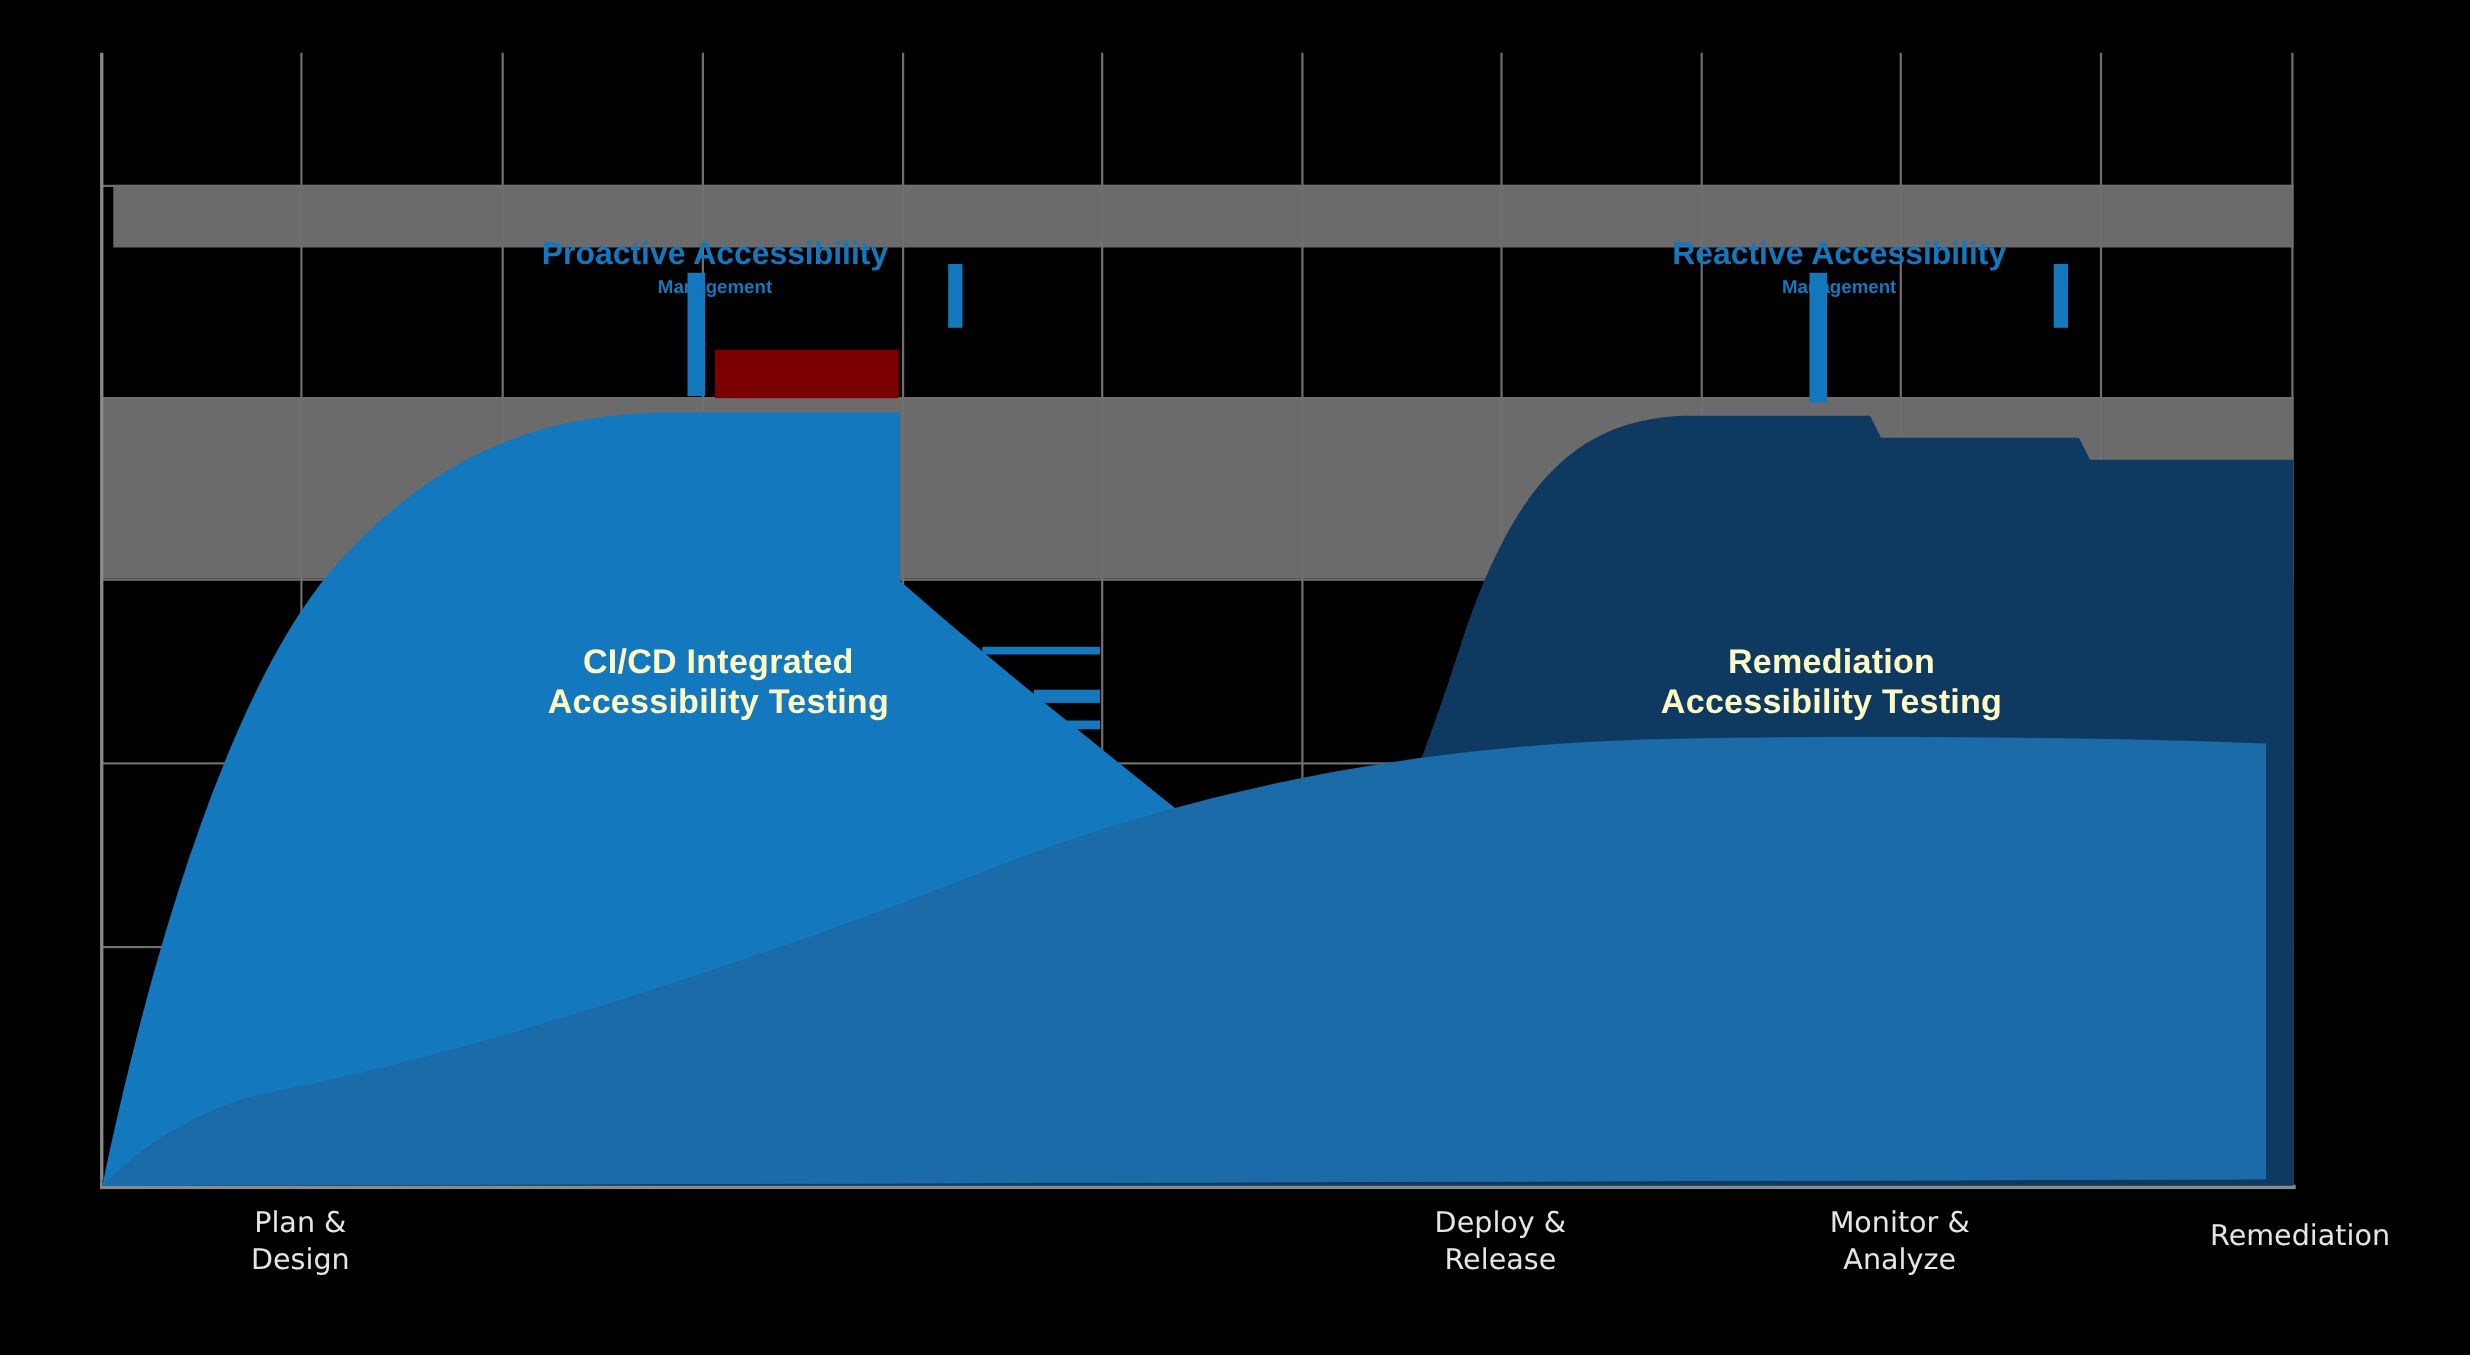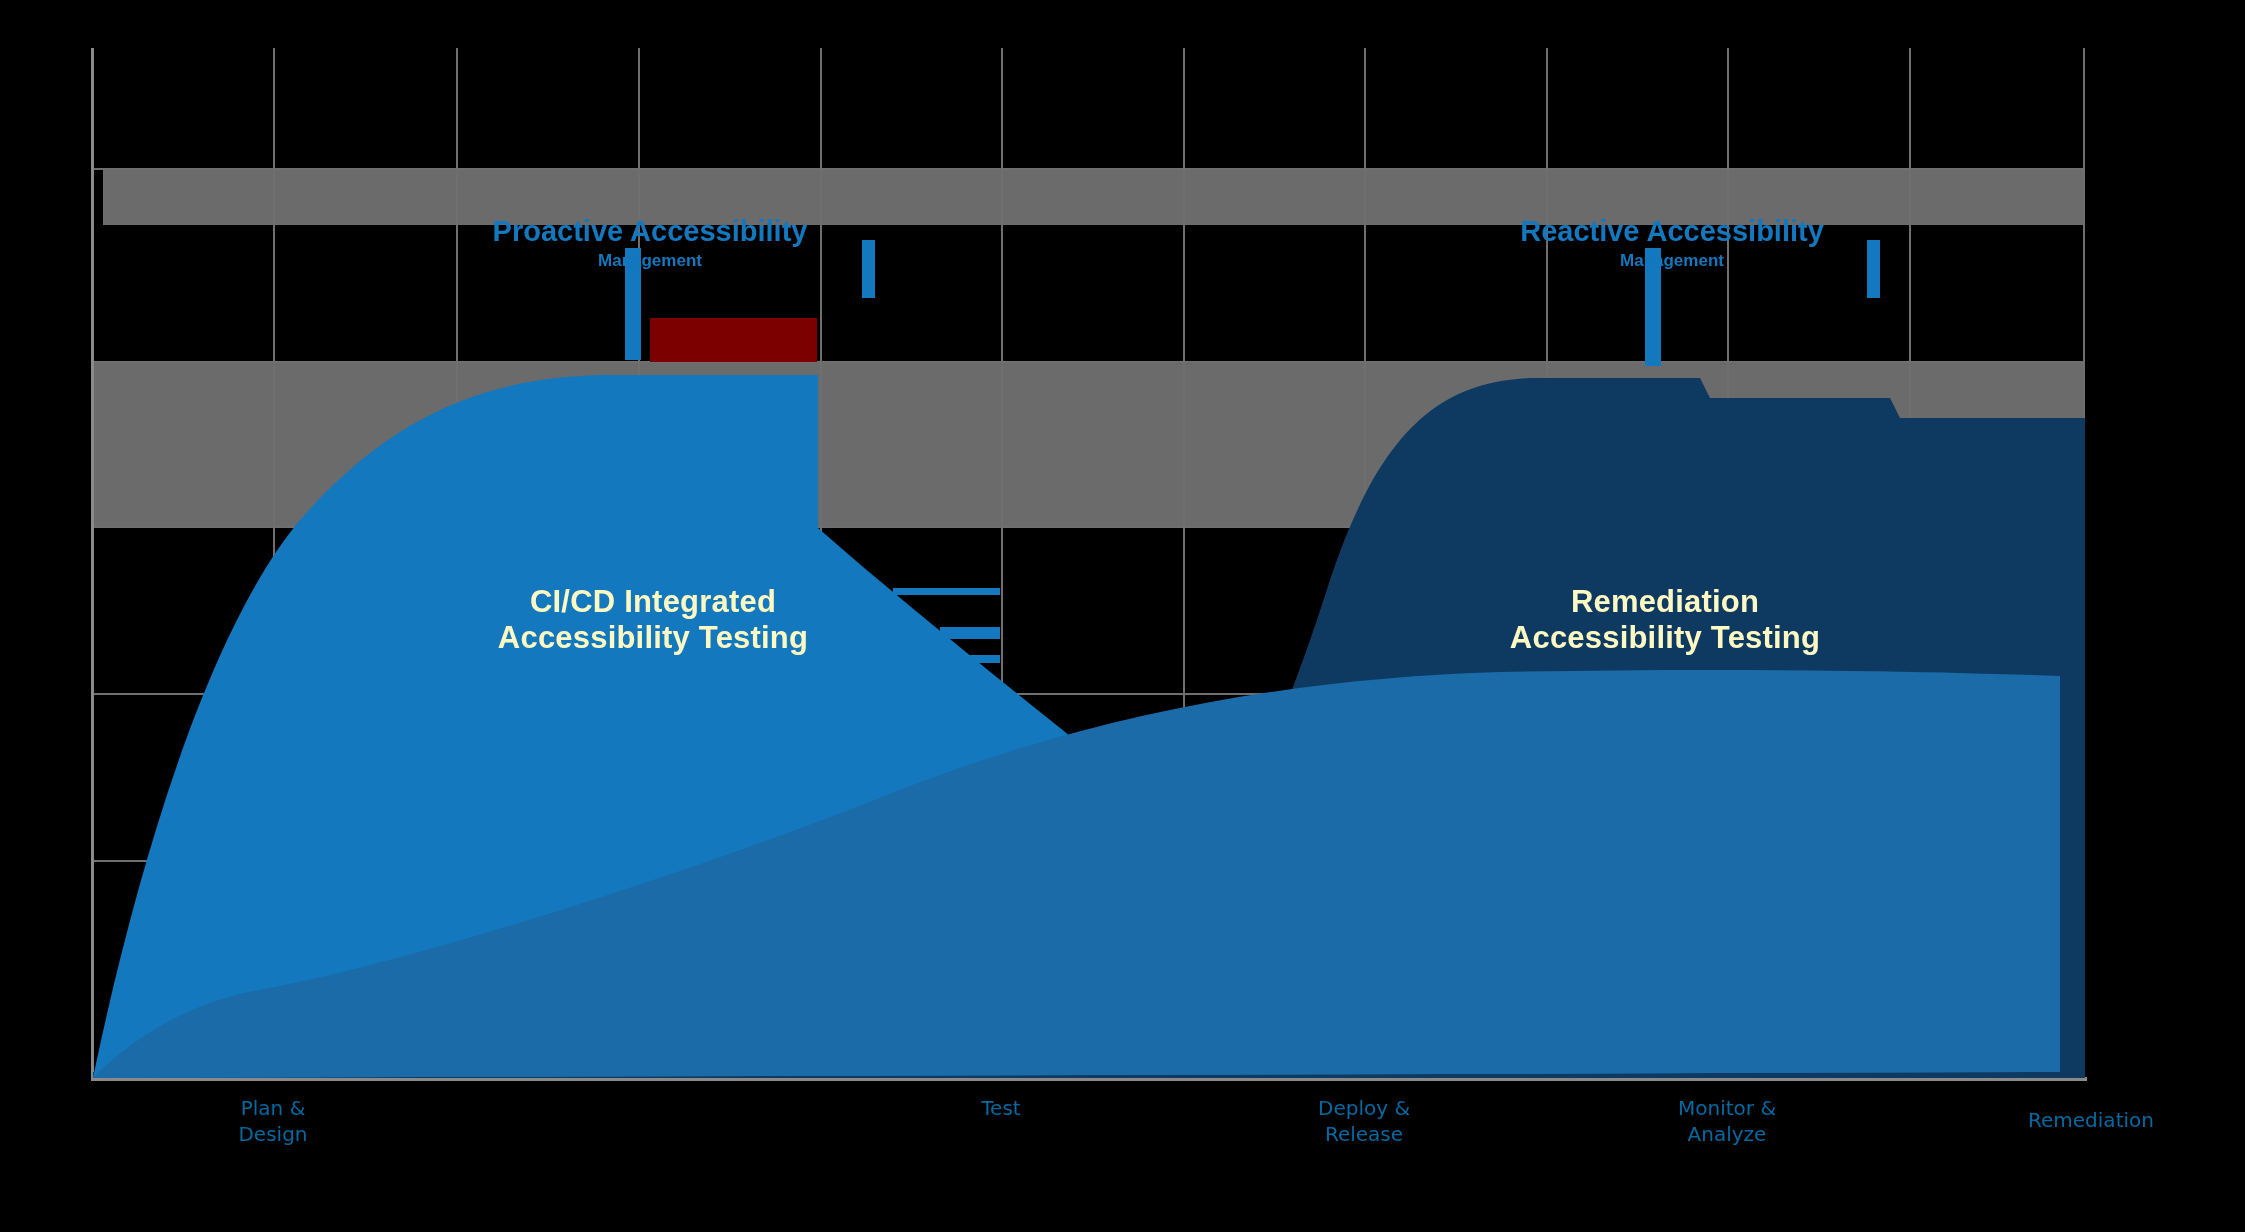--- a/index.html
+++ b/index.html
@@ -24,21 +24,21 @@
   .annot{position:absolute;color:#1378be;font-weight:bold;font-size:29px;line-height:1.32;
          text-align:center;white-space:nowrap;}
   .annot .l2{display:block;font-size:17px;}
 
   .redbar{position:absolute;background:#7d0000;}
 
   .vbar{position:absolute;background:#1378be;}
   .hbar{position:absolute;background:#1378be;}
 
   .xlabels{position:absolute;left:93px;top:1095px;width:1992px;height:110px;}
-  .xtick{position:absolute;text-align:center;color:#0369a1;font-size:20px;line-height:1.32;
+  .xtick{position:absolute;text-align:center;color:#e5e5e5;font-size:26px;line-height:1.32;
          font-family:"DejaVu Sans",sans-serif;transform:translateX(-50%);}
 </style>
 </head>
 <body>
 
 <div id="stage">
 
   <div class="band" style="left:103px;top:168px;width:1982px;height:57px;"></div>
   <div class="band" style="left:93px;top:361px;width:1992px;height:165px;"></div>
 
@@ -120,24 +120,20 @@
   <div class="arealabel" style="left:1410px;top:584px;width:510px;">
     <span>Remediation</span><br>
     <span>Accessibility Testing</span>
   </div>
 
   <div class="xlabels">
     <div class="xtick" style="left:180px;top:0;width:300px;">
       <span>Plan &amp;</span><br>
       <span>Design</span>
     </div>
-    <div class="xtick" style="left:908px;top:0;width:300px;">
-      <span>Test</span><br>
-      <span></span>
-    </div>
     <div class="xtick" style="left:1271px;top:0;width:300px;">
       <span>Deploy &amp;</span><br>
       <span>Release</span>
     </div>
     <div class="xtick" style="left:1634px;top:0;width:300px;">
       <span>Monitor &amp;</span><br>
       <span>Analyze</span>
     </div>
     <div class="xtick" style="left:1998px;top:12px;width:300px;">
       <span>Remediation</span><br>

